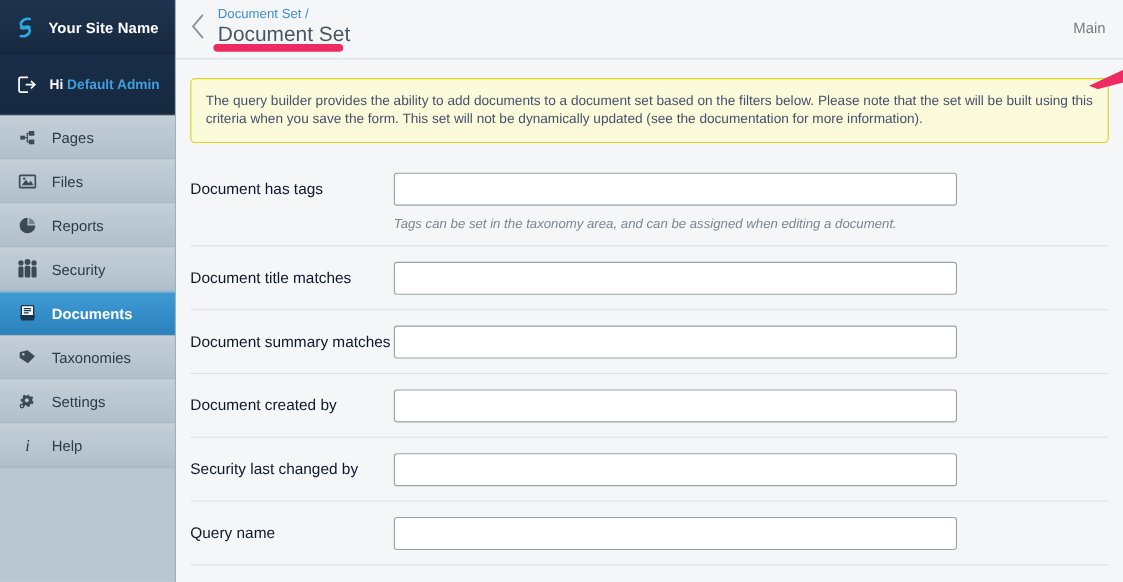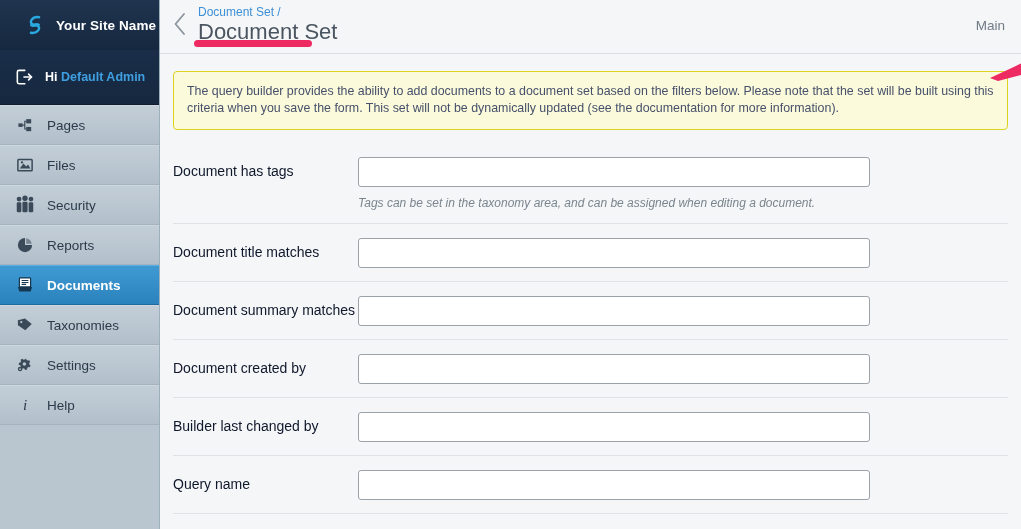--- a/index.html
+++ b/index.html
@@ -17,21 +17,21 @@
     width: 160px; height: 529px;
     background: #b9c6d0;
     border-right: 1px solid #9fb0bd;
     flex: 0 0 160px;
     position: relative;
   }
   .sb-brand {
     height: 50px;
     background: linear-gradient(180deg, #20344f 0%, #16283f 100%);
     display: flex; align-items: center;
-    padding-left: 24px;
+    padding-left: 12px;
     border-bottom: 1px solid #2b4straight;
   }
   .brand-logo { width: 22px; height: 22px; flex: 0 0 22px; margin-right: 10px; }
   .brand-name {
     color: #ffffff; font-size: 13.5px; font-weight: bold;
     letter-spacing: .1px; white-space: nowrap;
   }
   .sb-user {
     height: 55px;
     background: linear-gradient(180deg, #1a2e49 0%, #16283f 100%);
@@ -75,21 +75,21 @@
     border-bottom: 1px solid #d9dfe4;
     display: flex; align-items: flex-start;
   }
   .back-chevron {
     width: 16px; height: 26px; margin: 11px 10px 0 12px;
     flex: 0 0 16px; cursor: pointer;
   }
   .crumbwrap { padding-top: 5px; position: relative; }
   .crumb { font-size: 12px; color: #3d8fd6; white-space: nowrap; line-height: 14px; }
   .ptitle {
-    font-size: 22px; color: #4a5560; line-height: 24px;
+    font-size: 19px; color: #4a5560; line-height: 24px;
     white-space: nowrap; margin-top: 1px;
   }
   .title-underline {
     position: absolute; left: 34px; top: 40px;
     width: 118px; height: 7px; border-radius: 4px;
     background: #ee2a63;
   }
   .tabs {
     position: absolute; right: 13px; top: 0;
     display: flex; align-items: flex-start; height: 54px;
@@ -195,41 +195,41 @@
           <svg viewBox="0 0 24 24" width="18" height="18">
             <rect x="2.5" y="4.5" width="19" height="15" rx="1" fill="none" stroke="#3a4a59" stroke-width="2"></rect>
             <path d="M5 16.5 10 10l3.5 4 2.5-2.8 3.2 5.3z" fill="#3a4a59"></path>
             <circle cx="8" cy="8.5" r="1.5" fill="#3a4a59"></circle>
           </svg>
         </span>
         <span class="lbl">Files</span>
       </div>
 
       <div class="sb-item">
+        <span class="ico">
+          <svg viewBox="0 0 24 24" width="18" height="18">
+            <path d="M12 2.5A9.5 9.5 0 1 0 21.5 12H12z" fill="#3a4a59"></path>
+            <path d="M13.6 10.4h7.4A9.5 9.5 0 0 0 13.6 3z" fill="#3a4a59" opacity="0.55"></path>
+          </svg>
+        </span>
+        <span class="lbl">Reports</span>
+      </div>
+
+      <div class="sb-item">
         <svg class="ico" viewBox="0 0 24 24" width="18" height="18">
           <circle cx="5.5" cy="5.5" r="2.6" fill="#3a4a59"></circle>
           <rect x="3" y="9" width="5" height="11" rx="1.4" fill="#3a4a59"></rect>
           <circle cx="12" cy="4.6" r="2.9" fill="#3a4a59"></circle>
           <rect x="9.2" y="8.4" width="5.6" height="11.6" rx="1.5" fill="#3a4a59"></rect>
           <circle cx="18.5" cy="5.5" r="2.6" fill="#3a4a59"></circle>
           <rect x="16" y="9" width="5" height="11" rx="1.4" fill="#3a4a59"></rect>
         </svg>
         <span class="lbl">Security</span>
       </div>
 
-      <div class="sb-item">
-        <span class="ico">
-          <svg viewBox="0 0 24 24" width="18" height="18">
-            <path d="M12 2.5A9.5 9.5 0 1 0 21.5 12H12z" fill="#3a4a59"></path>
-            <path d="M13.6 10.4h7.4A9.5 9.5 0 0 0 13.6 3z" fill="#3a4a59" opacity="0.55"></path>
-          </svg>
-        </span>
-        <span class="lbl">Reports</span>
-      </div>
-
       <div class="sb-item active">
         <span class="ico">
           <svg viewBox="0 0 24 24" width="18" height="18">
             <rect x="4.5" y="2.5" width="15" height="12" rx="1" fill="#ffffff" stroke="#16374f" stroke-width="1.6"></rect>
             <path d="M7.5 6h9M7.5 8.6h9M7.5 11.2h6" stroke="#16374f" stroke-width="1.5"></path>
             <path d="M2.5 14.5h19l-2 6h-15z" fill="#16374f"></path>
           </svg>
         </span>
         <span class="lbl">Documents</span>
       </div>
@@ -317,21 +317,21 @@
         </div>
 
         <div class="frow">
           <div class="flabel">Document created by</div>
           <div class="fctrl">
             <input class="tinput" type="text" placeholder="" style="">
           </div>
         </div>
 
         <div class="frow">
-          <div class="flabel">Builder last changed by</div>
+          <div class="flabel">Security last changed by</div>
           <div class="fctrl">
             <input class="tinput" type="text" placeholder="" style="">
           </div>
         </div>
 
         <div class="frow">
           <div class="flabel">Query name</div>
           <div class="fctrl">
             <input class="tinput" type="text" placeholder="" style="">
           </div>

